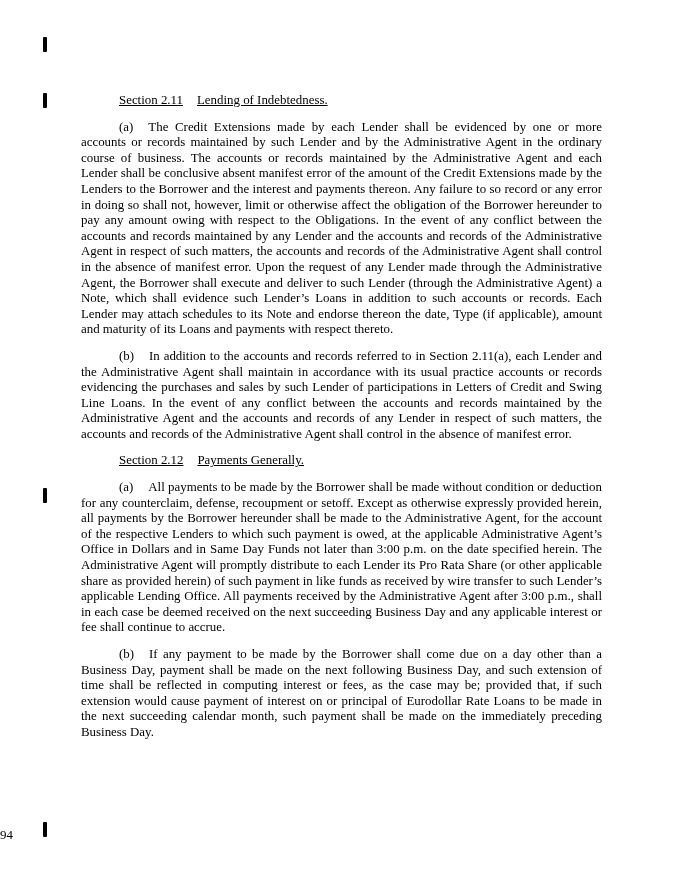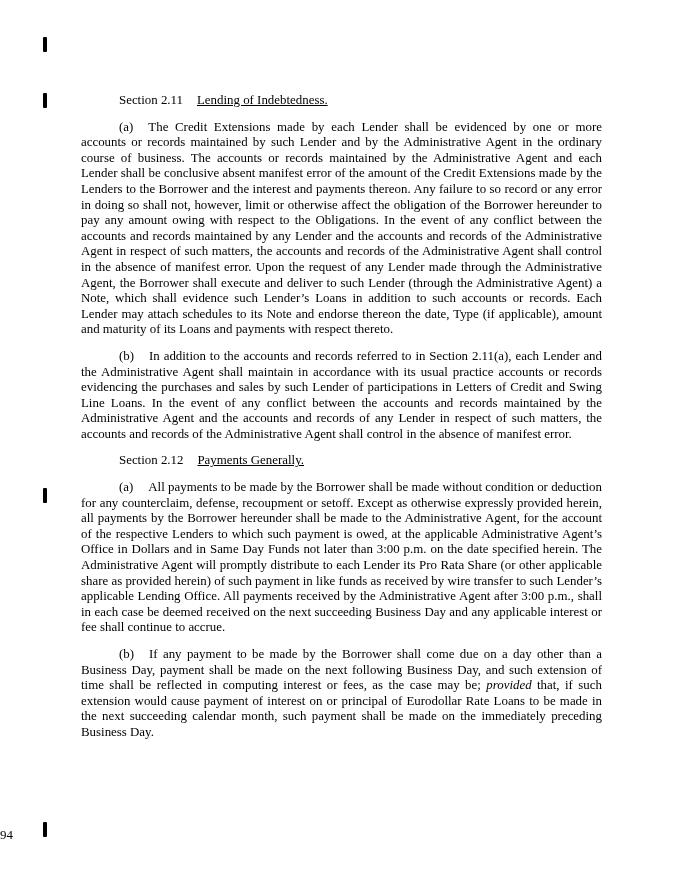--- a/index.html
+++ b/index.html
@@ -42,29 +42,29 @@
   .body-para + p,
   .body-para + .section-heading {
     margin: 11px 0 0 0;
   }
   .body-para {
     margin: 11px 0 0 0;
     text-indent: 38px;
   }
   .heading-label {
     margin-right: 14px;
+    text-decoration: underline;
   }
   .heading-title {
     text-decoration: underline;
   }
   .para-label {
     margin-right: 15px;
   }
   .italic-run {
-    font-style: italic;
   }
   .page-number {
     position: absolute;
     top: 828px;
     left: 0;
     width: 680px;
     font-size: 12.9px;
   }
   .footer-ids {
     position: absolute;

